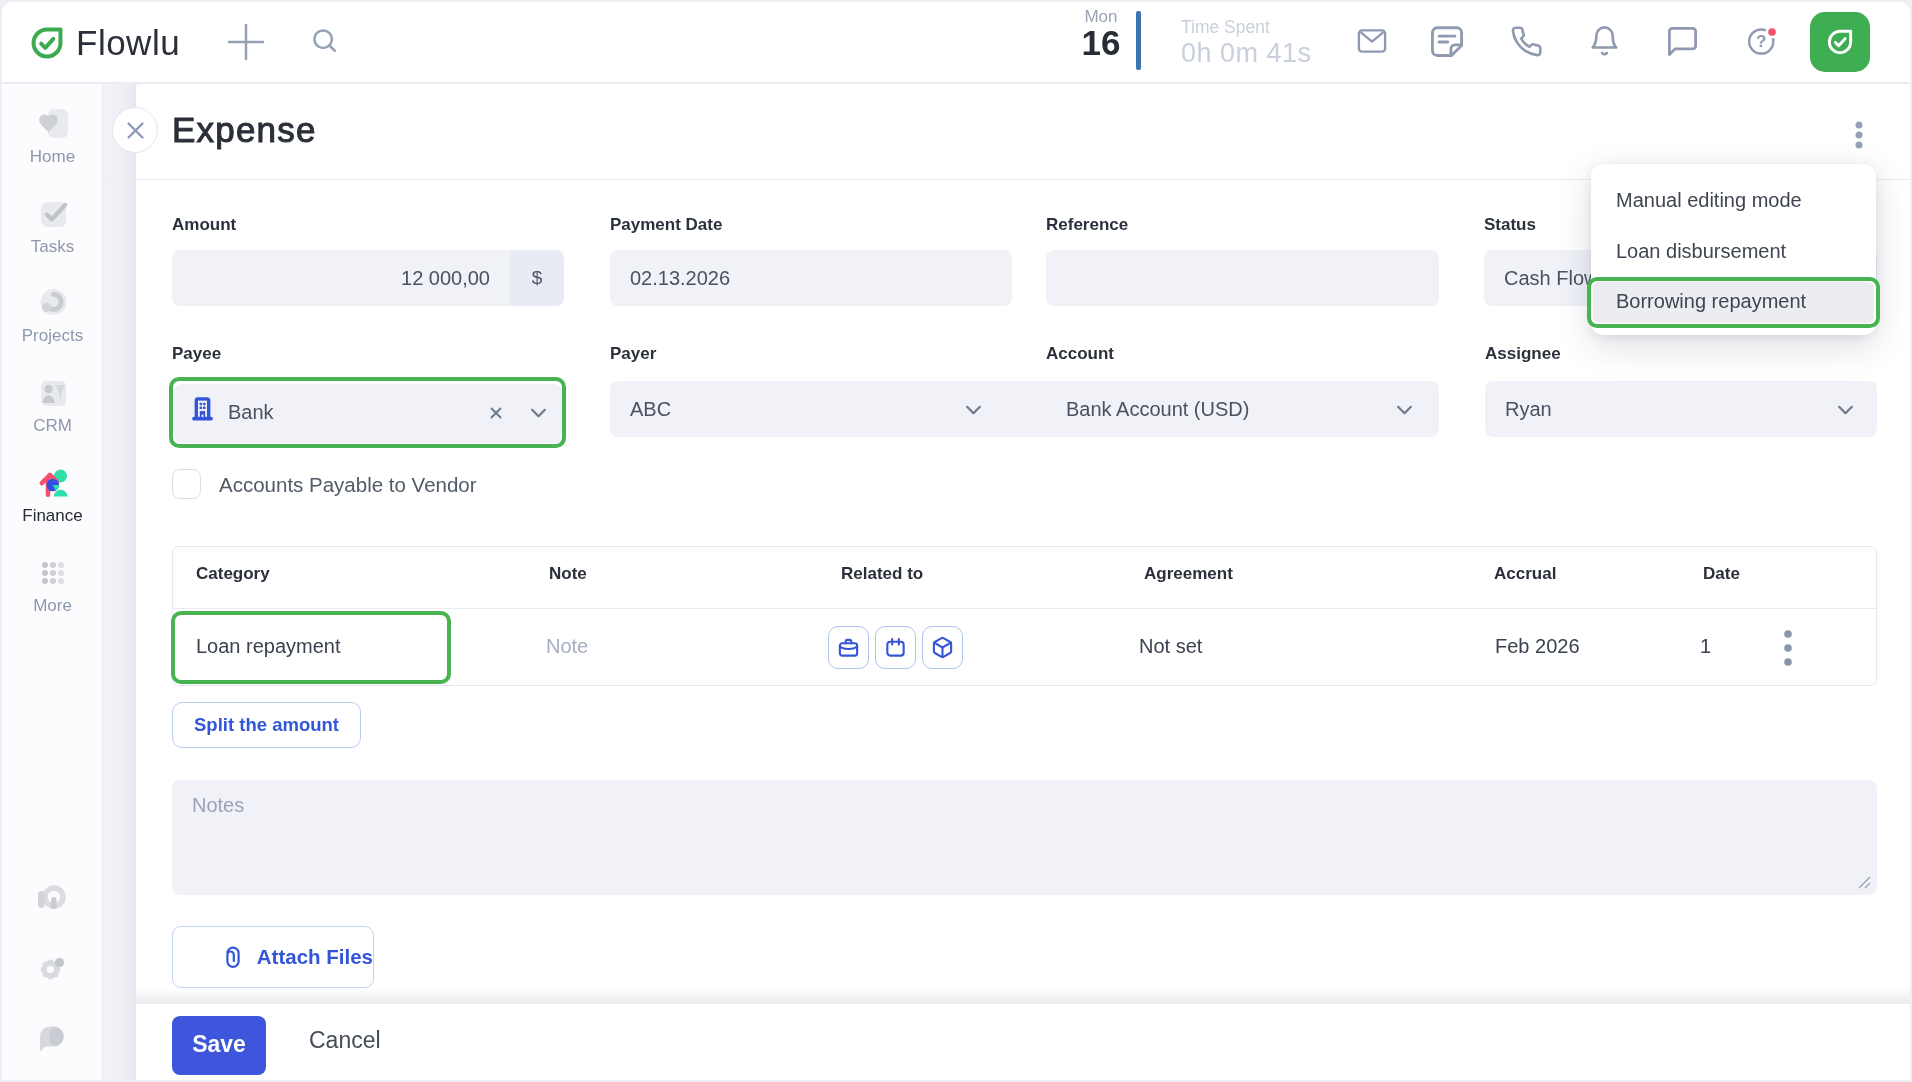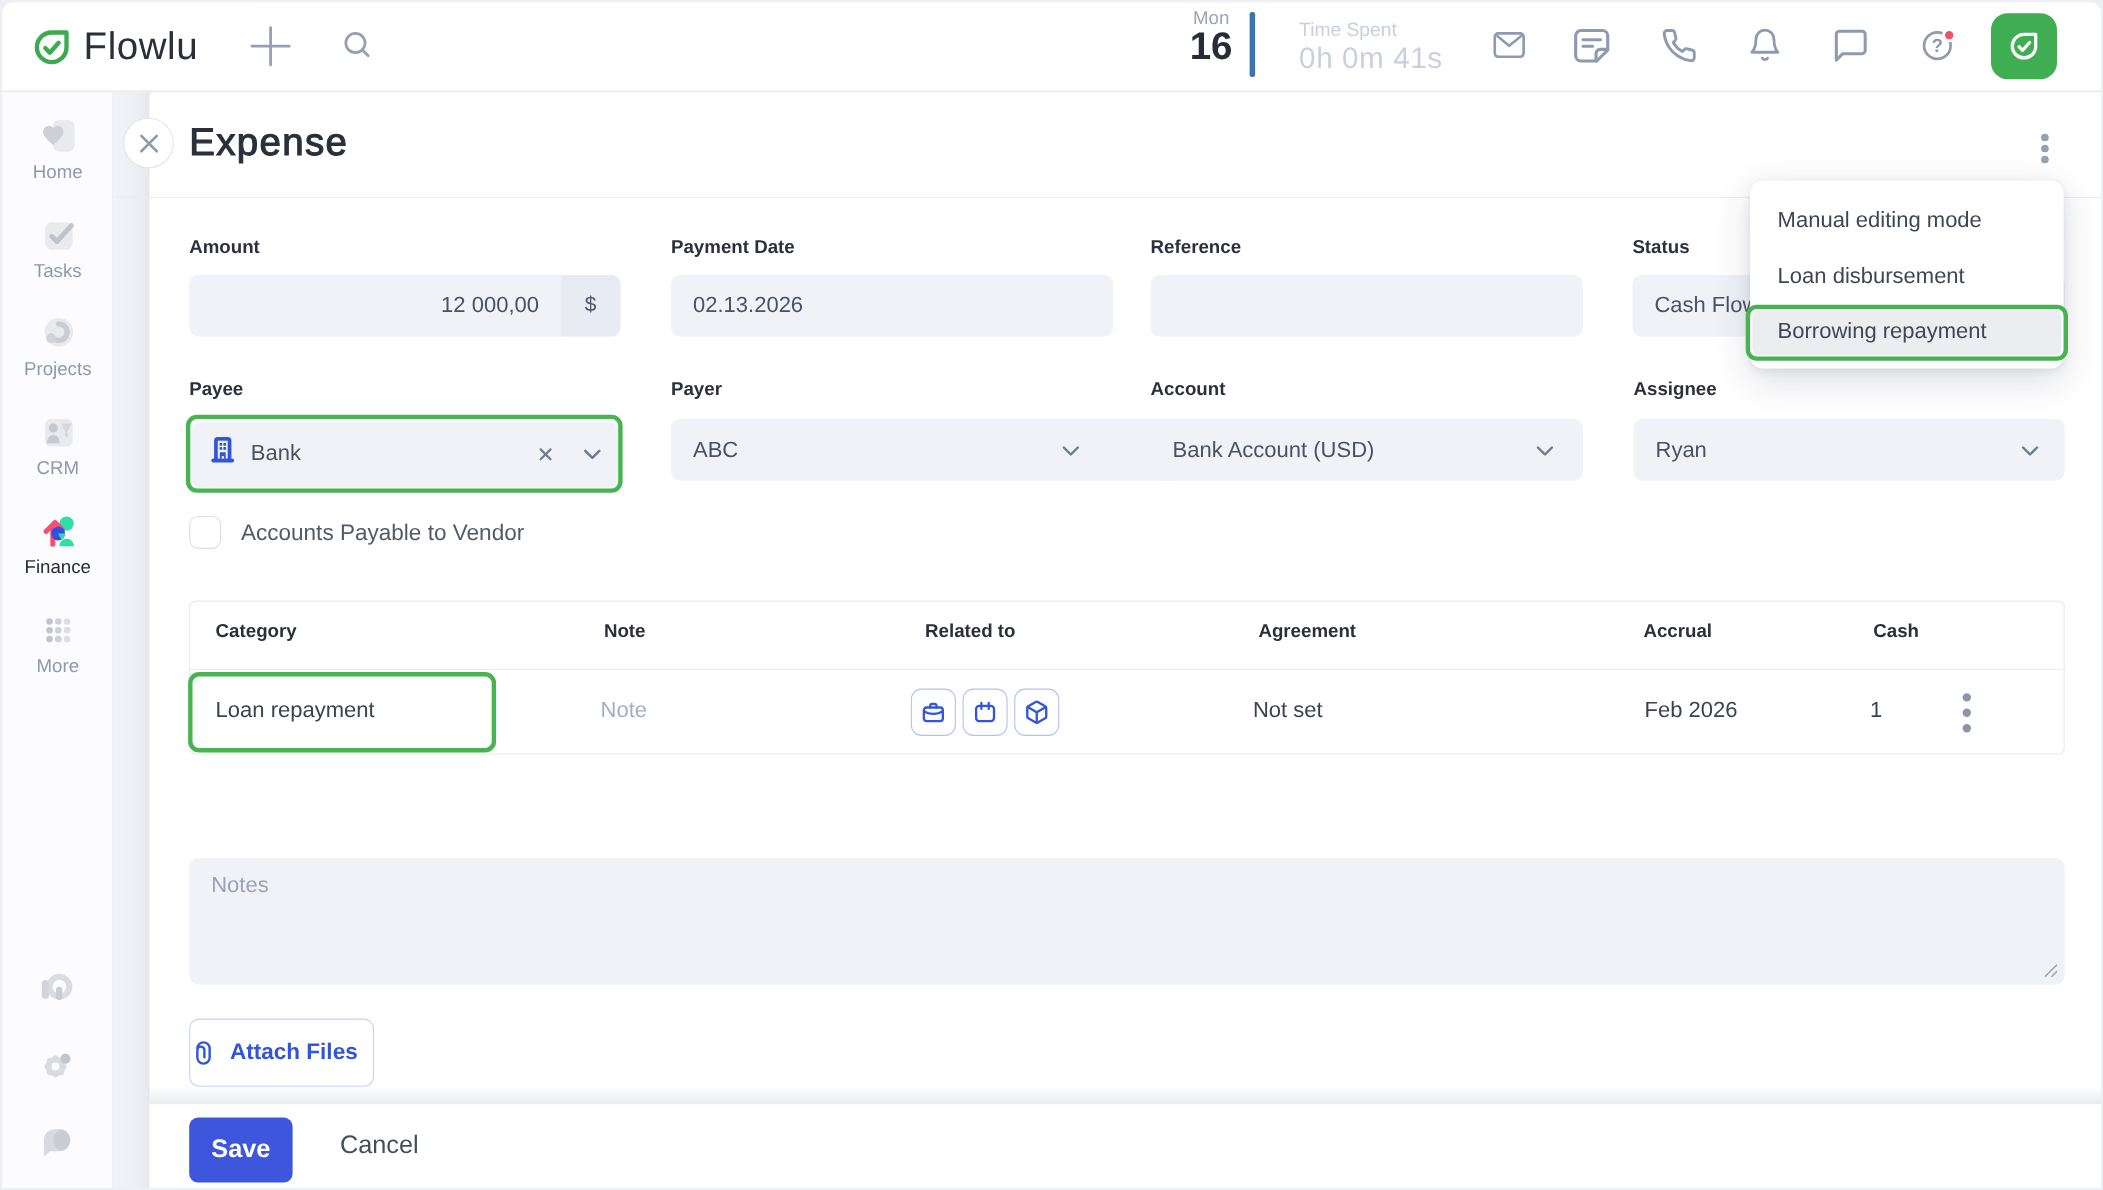--- a/index.html
+++ b/index.html
@@ -37,21 +37,21 @@
 .chev{position:absolute;top:24px}
 
 #tbl{left:172px;top:546px;width:1705px;height:140px;border:1px solid #e6e9f0;border-radius:6px}
 #tbldiv{left:172px;top:608px;width:1705px;height:1px;background:#e8ebf1}
 .th{position:absolute;top:564px;font-size:17px;font-weight:600;color:#2a2f3a}
 .td{position:absolute;top:635px;font-size:20px;color:#3a414f}
 .ibtn{position:absolute;top:626px;width:41px;height:43px;border:1.5px solid #b3c2f0;border-radius:10px;background:#fff;display:flex;align-items:center;justify-content:center;color:#3356d9}
 
 #splitbtn{left:172px;top:702px;width:189px;height:46px;border:1px solid #bdcaf4;border-radius:10px;background:#fff;text-align:center;line-height:44px;font-size:18.5px;font-weight:600;color:#3356d9}
 #notes{left:172px;top:780px;width:1705px;height:115px;background:#f0f2f8;border-radius:8px;font-size:20px;color:#9aa3b6}
-#attach{left:172px;top:926px;width:168px;height:62px;border:1px solid #c6d2f5;border-radius:9px;background:#fff;display:flex;align-items:center;justify-content:flex-start;gap:12px;font-size:20.5px;font-weight:600;color:#3356d9}
+#attach{left:172px;top:926px;width:202px;height:62px;border:1px solid #c6d2f5;border-radius:9px;background:#fff;display:flex;align-items:center;justify-content:flex-end;gap:12px;font-size:20.5px;font-weight:600;color:#3356d9}
 #fshadow{left:136px;top:988px;width:1774px;height:16px;background:linear-gradient(180deg,rgba(45,55,85,0),rgba(45,55,85,0.10))}
 #footer{left:136px;top:1004px;width:1774px;height:76px;background:#fff}
 #savebtn{left:172px;top:1016px;width:94px;height:59px;background:#3d56db;border-radius:8px;color:#fff;font-size:23px;font-weight:600;text-align:center;line-height:56px}
 #cancel{left:309px;top:1027px;font-size:23px;color:#454d59}
 
 #menu{left:1591px;top:164px;width:285px;height:171px;background:#fff;border-radius:12px;box-shadow:0 10px 34px rgba(30,40,70,0.16),0 2px 8px rgba(30,40,70,0.08);z-index:30}
 .mi{position:absolute;left:1616px;font-size:20px;color:#3f4552;z-index:31}
 #mhover{left:1593px;top:282px;width:281px;height:41px;background:#ecedf1;border-radius:6px;z-index:30}
 
 .ann{position:absolute;border:4.5px solid #47b451;border-radius:10px;z-index:40}
@@ -263,21 +263,21 @@
 <div class="ab" style="left:172px;top:469px;width:29px;height:30px;background:#fff;border:1.5px solid #d9dee8;border-radius:8px"></div>
 <div class="ab" style="left:219px;top:473px;font-size:20.5px;color:#515a68">Accounts Payable to Vendor</div>
 
 <div class="ab" id="tbl"></div>
 <div class="ab" id="tbldiv"></div>
 <div class="th" style="left:196px">Category</div>
 <div class="th" style="left:549px">Note</div>
 <div class="th" style="left:841px">Related to</div>
 <div class="th" style="left:1144px">Agreement</div>
 <div class="th" style="left:1494px">Accrual</div>
-<div class="th" style="left:1703px">Cash</div>
+<div class="th" style="left:1703px">Date</div>
 <div class="td" style="left:196px">Loan repayment</div>
 <div class="td ph" style="left:546px">Note</div>
 <div class="ibtn" style="left:828px">
       <svg width="23" height="23" viewBox="0 0 24 24" fill="none" stroke="currentColor" stroke-width="2.2" stroke-linecap="round" stroke-linejoin="round">
         <rect x="3" y="7.5" width="18" height="13" rx="2.5"></rect>
         <path d="M9 7.5V6a2 2 0 0 1 2-2h2a2 2 0 0 1 2 2v1.5"></path>
         <path d="M4 11.5c3.2 2.7 12.8 2.7 16 0"></path>
       </svg>
     </div>
 <div class="ibtn" style="left:875px">
@@ -295,20 +295,21 @@
     </div>
 <div class="td" style="left:1139px">Not set</div>
 <div class="td" style="left:1495px">Feb 2026</div>
 <div class="td" style="left:1700px">1</div>
 <svg class="ab" style="left:1781px;top:629px" width="14" height="38" viewBox="0 0 14 38" fill="#8b95a9">
       <circle cx="7" cy="5" r="3.8"></circle>
       <circle cx="7" cy="19" r="3.8"></circle>
       <circle cx="7" cy="33" r="3.8"></circle>
     </svg>
 
+<div class="ab" id="splitbtn">Split the amount</div>
 
 <div class="ab" id="notes">
       <span style="position:absolute;left:20px;top:14px">Notes</span>
 <svg style="position:absolute;right:6px;bottom:6px" width="13" height="13" viewBox="0 0 13 13" stroke="#9aa3b6" stroke-width="1.4">
         <path d="M12 1L1 12M12 7L7 12"></path>
       </svg>
     </div>
 
 <div class="ab" id="attach">
       <svg width="24" height="24" viewBox="0 0 24 24" fill="none" stroke="#3356d9" stroke-width="2.2" stroke-linecap="round" stroke-linejoin="round">

